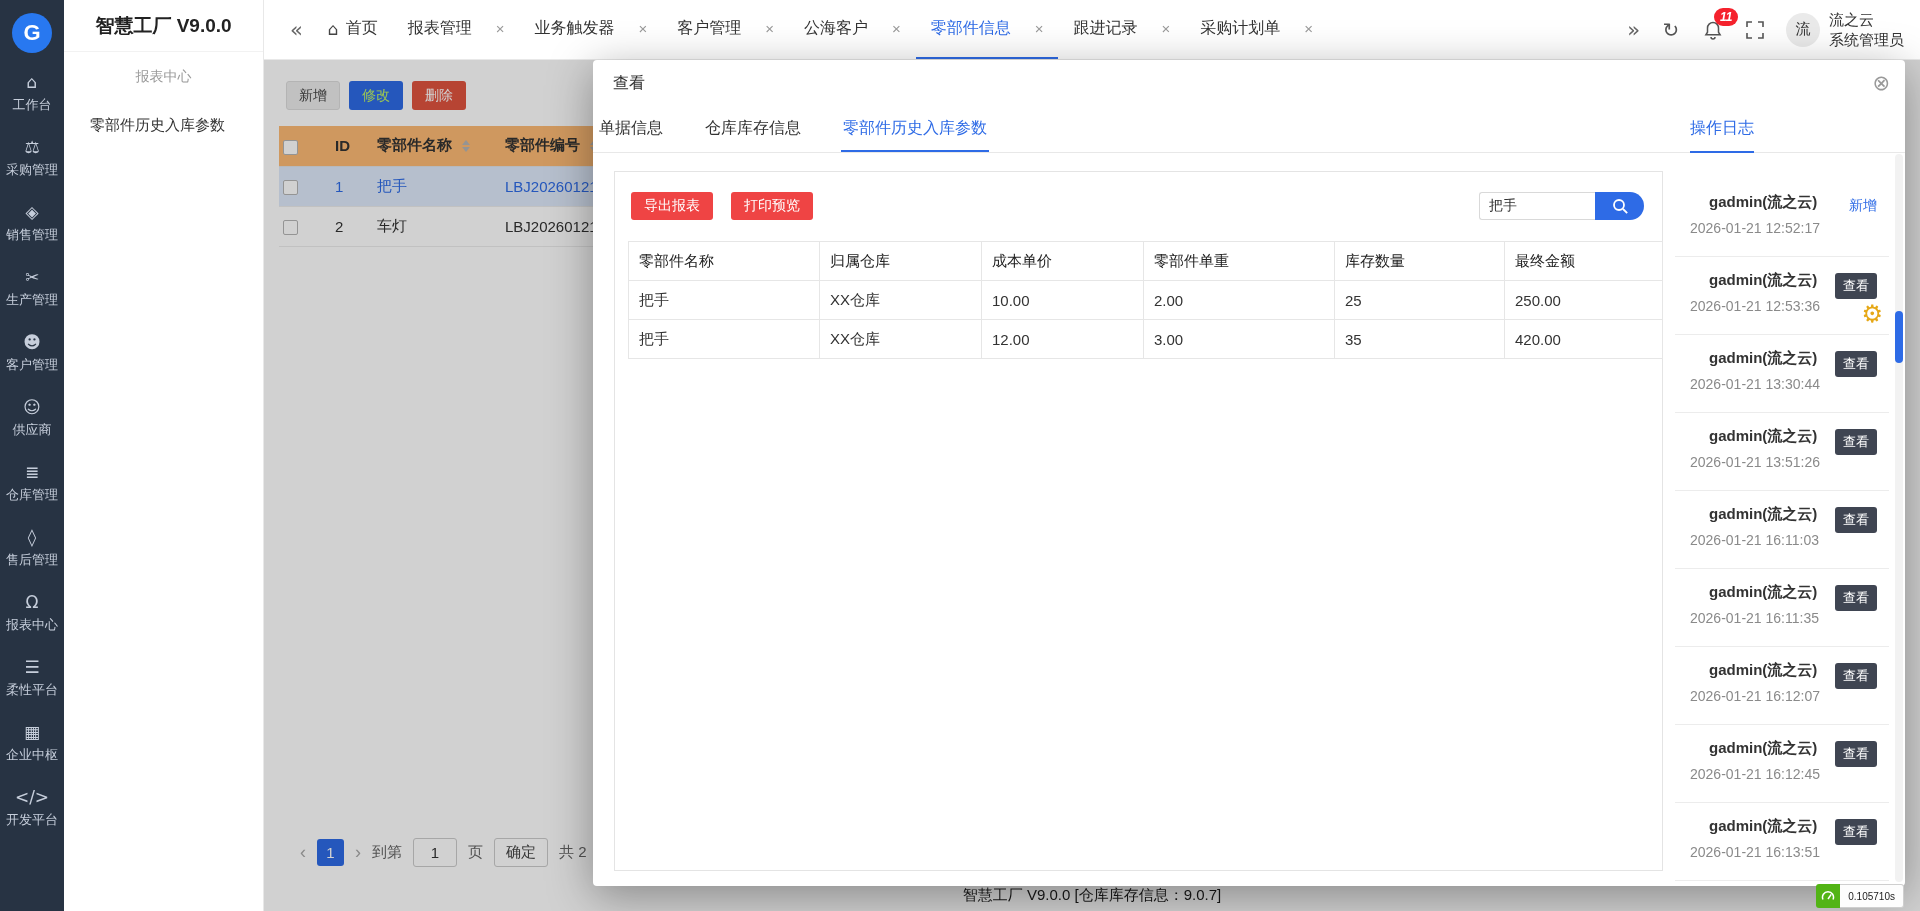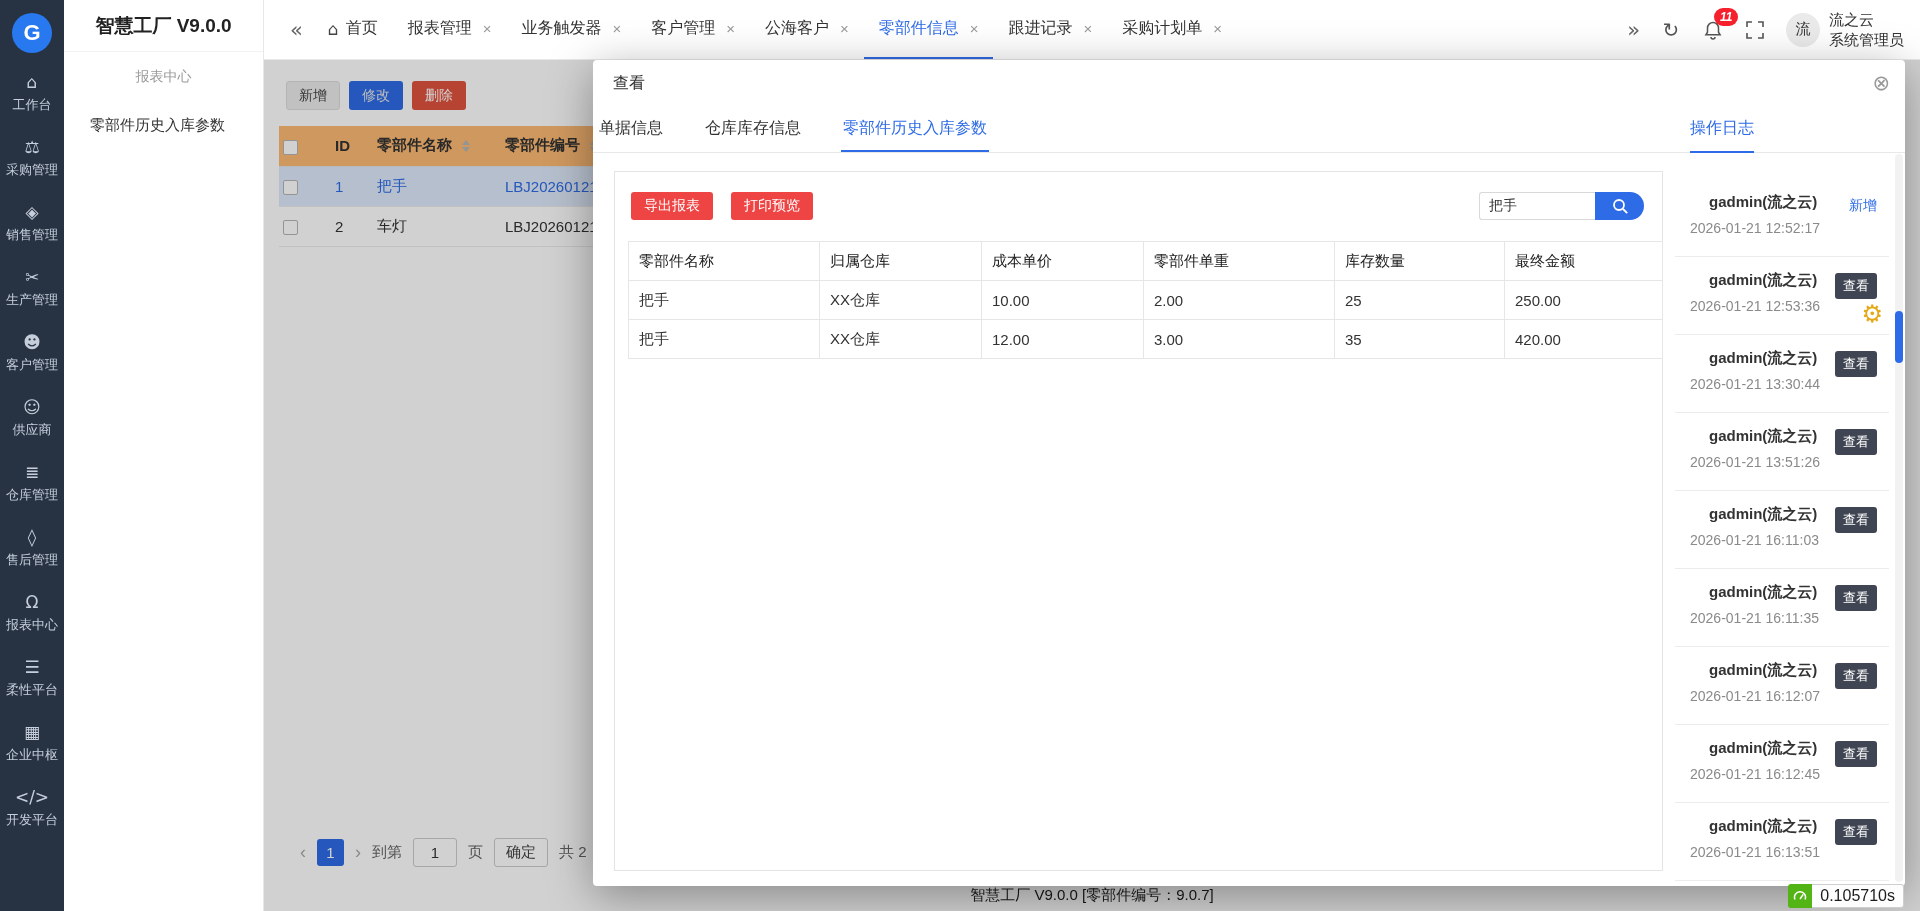--- a/index.html
+++ b/index.html
@@ -24,41 +24,41 @@
   .sb-section { text-align:center; color:#999; font-size:14px; margin:16px 0 20px; }
   .sb-item { padding:10px 0 10px 26px; font-size:15px; color:#333; cursor:pointer; white-space:nowrap; }
 
   
   .main { flex:1; min-width:0; position:relative; display:flex; flex-direction:column; }
 
   .topbar { height:60px; background:#fff; border-bottom:1px solid #e8e8e8; display:flex; align-items:center; padding:0 16px;
             position:relative; z-index:5; }
   .tb-ctl { color:#666; font-size:21px; padding:0 10px; cursor:pointer; font-family:"DejaVu Sans",sans-serif; }
   .tabs { display:flex; height:100%; }
-  .tab { height:100%; display:flex; align-items:center; gap:11px; padding:0 15px; font-size:16px; color:#333;
+  .tab { height:100%; display:flex; align-items:center; gap:24px; padding:0 15px; font-size:16px; color:#333;
          border-bottom:2px solid transparent; cursor:pointer; white-space:nowrap; }
   .tab.home { gap:7px; }
   .home-glyph { font-family:"DejaVu Sans",sans-serif; font-size:17px; color:#444; }
   .tab.active { color:#2e6be6; border-bottom-color:#2e6be6; }
   .tab-close { font-size:15px; color:#999; line-height:1; }
   .tb-right { margin-left:auto; display:flex; align-items:center; }
   .icon-btn { width:42px; height:40px; display:flex; align-items:center; justify-content:center; color:#555; cursor:pointer; position:relative; }
   .refresh-glyph { font-family:"DejaVu Sans",sans-serif; font-size:20px; color:#555; }
   .bell-badge { position:absolute; top:-2px; left:22px; background:#f5222d; color:#fff; font-size:12px; line-height:1;
                 border-radius:9px; padding:3px 6px; font-weight:bold; }
   .avatar { width:34px; height:34px; border-radius:50%; background:#eaeaea; color:#333; font-size:15px;
             display:flex; align-items:center; justify-content:center; margin-left:10px; cursor:pointer; }
   .user-meta { margin-left:9px; font-size:15px; color:#333; line-height:1.3; cursor:pointer; }
 
   
   .content { flex:1; position:relative; background:#fff; overflow:hidden; }
   .bg-toolbar { position:absolute; left:22px; top:21px; display:flex; gap:9px; }
   .btn { height:29px; padding:0 12px; border-radius:3px; font-size:14px; display:inline-flex; align-items:center; border:1px solid transparent; cursor:pointer; font-family:inherit; }
   .btn-plain { background:#ececec; color:#444; border-color:#dcdcdc; }
-  .btn-blue  { background:#2e6be6; color:#e5e5e5; }
+  .btn-blue  { background:#2e6be6; color:#bef264; }
   .btn-red   { background:#e0533f; color:#fff; }
 
   .bg-table { position:absolute; left:15px; top:66px; width:920px; border-collapse:collapse; table-layout:fixed; font-size:15px; color:#333; }
   .bg-table th { background:#fdba74; height:40px; font-weight:bold; text-align:left; padding:0 4px; border-bottom:1px solid #e0e2e6; white-space:nowrap; }
   .bg-table td { height:40px; padding:0 4px; border-bottom:1px solid #ececec; white-space:nowrap; overflow:hidden; }
   .bg-table tr.selected td { background:#dfeafa; }
   .bg-table .link { color:#2e6be6; }
   .checkbox { display:inline-block; width:15px; height:15px; border:1px solid #b5b5b5; border-radius:2px; background:#fff; vertical-align:middle; cursor:pointer; }
   .sort { display:inline-flex; flex-direction:column; margin-left:6px; vertical-align:middle; gap:2px; cursor:pointer; }
   .sort i { width:0; height:0; border:4px solid transparent; display:block; }
@@ -109,21 +109,21 @@
 
   .modal-scroll { position:absolute; right:2px; top:94px; bottom:4px; width:8px; background:#f2f2f2; border-radius:4px; }
   .modal-scroll-thumb { position:absolute; left:0; top:157px; width:8px; height:52px; background:#2e6be6; border-radius:4px; cursor:grab; }
   .gear-float { position:absolute; right:22px; top:242px; font-size:24px; color:#e6a817; cursor:pointer; z-index:25;
                 font-family:"DejaVu Sans",sans-serif; line-height:1; }
 
   
   .perf { position:absolute; right:16px; bottom:3px; z-index:40; display:flex; align-items:center; height:24px; }
   .perf-icon { width:24px; height:24px; background:#52b415; border-radius:3px 0 0 3px; display:flex; align-items:center; justify-content:center; }
   .perf-text { height:24px; background:#fdfdfd; border:1px solid #cfcfcf; border-left:none; border-radius:0 3px 3px 0;
-               display:flex; align-items:center; padding:0 8px; font-size:16px; color:#1c1c1c; }
+               display:flex; align-items:center; padding:0 8px; font-size:10px; color:#1c1c1c; }
 </style>
 </head>
 <body>
 
 <div class="screen">
 
   <aside class="rail">
     <div class="rail-logo">G</div>
     <div class="rail-items">
 
@@ -322,21 +322,21 @@
         <span class="pg-page">1</span>
         <span class="pg-arrow">›</span>
         <span class="pg-text">到第</span>
         <span class="pg-input">1</span>
         <span class="pg-text">页</span>
         <span class="pg-confirm">确定</span>
         <span class="pg-text">共 2</span>
       </div>
     </div>
 
-    <div class="footer-bar">智慧工厂 V9.0.0 [零部件编号：9.0.7]</div>
+    <div class="footer-bar">智慧工厂 V9.0.0 [仓库库存信息：9.0.7]</div>
 
     <div class="overlay"></div>
 
     <div class="modal">
       <div class="modal-header">查看</div>
       <span class="modal-close">⊗</span>
 
       <div class="modal-tabs">
 
           <div class="mtab">

